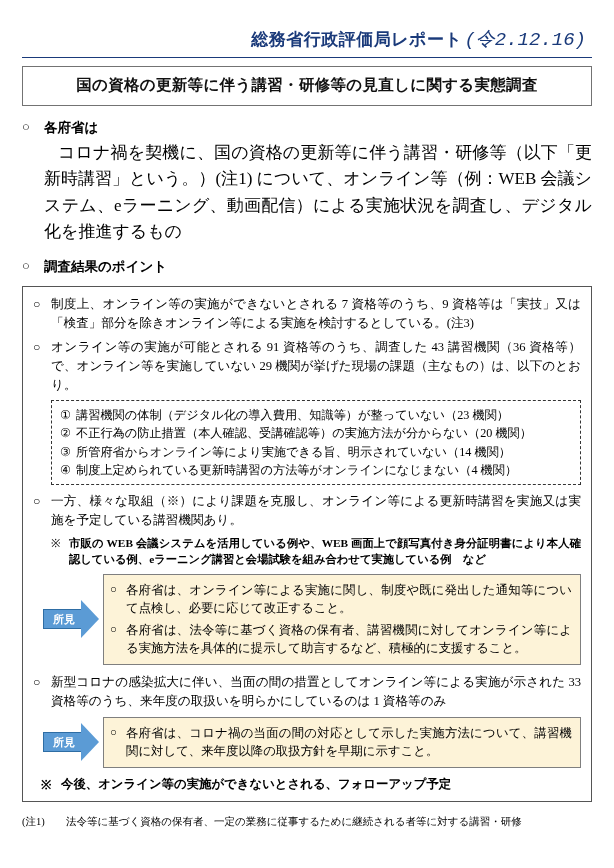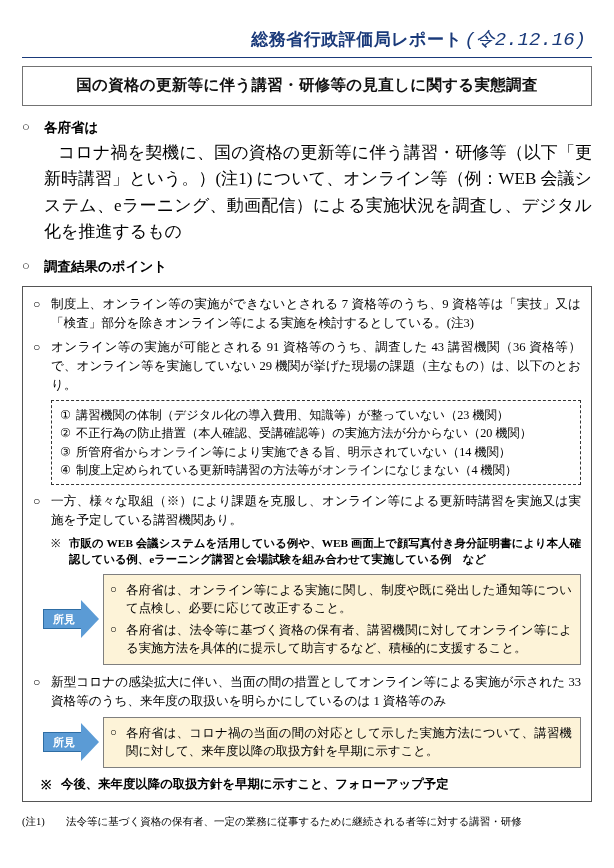--- a/index.html
+++ b/index.html
@@ -354,21 +354,21 @@
       <div class="finding-box">
         <div class="fr">
           <span class="fm">○</span>
           <span class="ft">各府省は、コロナ禍の当面の間の対応として示した実施方法について、講習機関に対して、来年度以降の取扱方針を早期に示すこと。</span>
         </div>
       </div>
     </div>
 
     <div class="tail-row">
       <span class="tm">※</span>
-      <span>今後、来年度以降の取扱方針を早期に示すこと、フォローアップ予定</span>
+      <span>今後、オンライン等の実施ができないとされる、フォローアップ予定</span>
     </div>
 
   </div>
 
   <div class="footnotes">
     <div class="fn">
       <span class="fnm">(注1)</span>
       <span class="fnt">
         <span class="cont">法令等に基づく資格の保有者、一定の業務に従事するために継続される者等に対する講習・研修</span>
 

